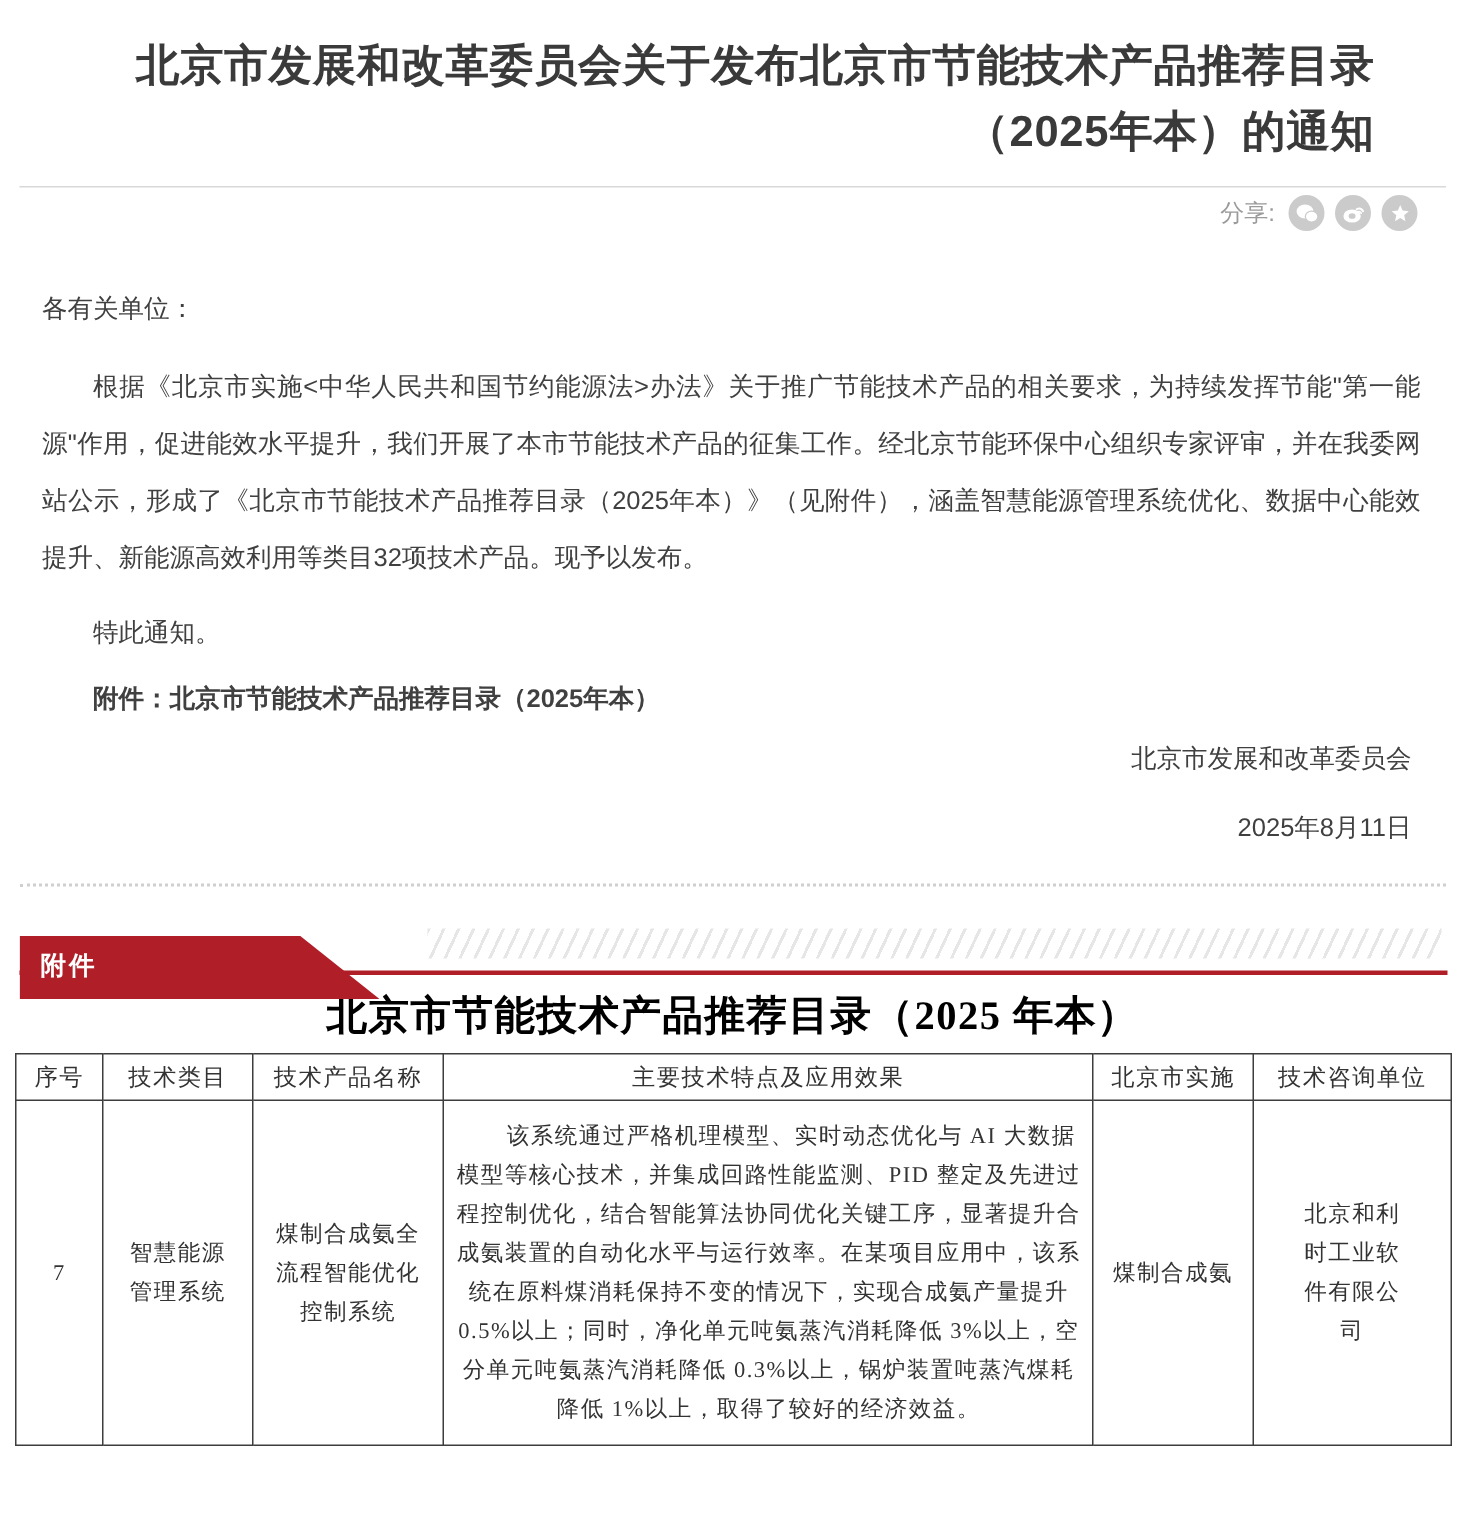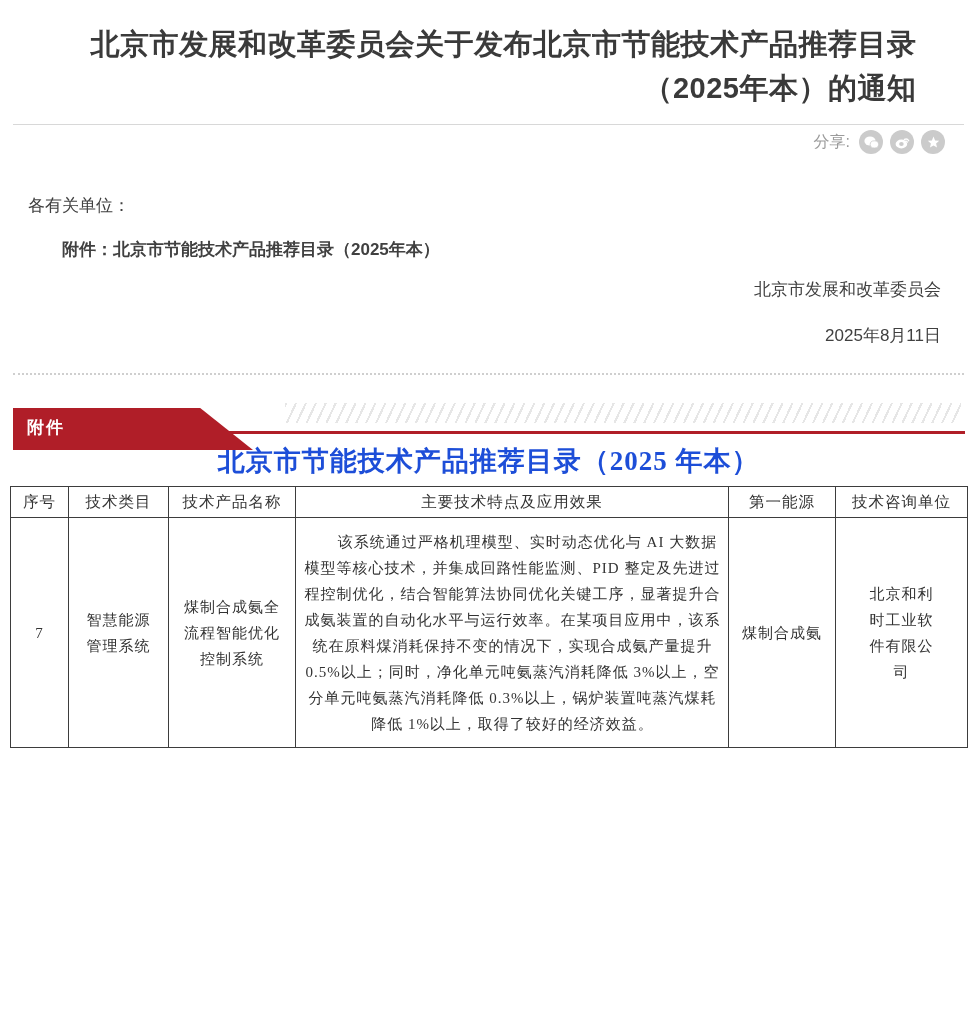--- a/index.html
+++ b/index.html
@@ -111,21 +111,21 @@
     letter-spacing: 2px;
   }
 
   
   .table-title {
     margin-top: 9px;
     text-align: center;
     font-family: "Liberation Serif", "DejaVu Serif", serif;
     font-size: 27px;
     font-weight: bold;
-    color: #1d4ed8;
+    color: #000000;
     letter-spacing: 1px;
   }
   table.catalog {
     margin: 7px 10px 0 10px;
     width: 957px;
     border-collapse: collapse;
     table-layout: fixed;
     font-family: "Liberation Serif", "DejaVu Serif", serif;
     color: #333333;
   }
@@ -188,20 +188,22 @@
   </span>
   <span class="share-icon" title="">
     <svg width="13" height="13" viewBox="0 0 13 13">
       <path d="M6.5 0.6 L8.1 4.4 L12.2 4.8 L9.1 7.5 L10 11.5 L6.5 9.4 L3 11.5 L3.9 7.5 L0.8 4.8 L4.9 4.4 Z" fill="#ffffff"></path>
     </svg>
   </span>
 </div>
 
 <div class="letter">
   <p class="salutation">各有关单位：</p>
+  <p class="para">根据《北京市实施&lt;中华人民共和国节约能源法&gt;办法》关于推广节能技术产品的相关要求，为持续发挥节能"第一能源"作用，促进能效水平提升，我们开展了本市节能技术产品的征集工作。经北京节能环保中心组织专家评审，并在我委网站公示，形成了《北京市节能技术产品推荐目录（2025年本）》（见附件），涵盖智慧能源管理系统优化、数据中心能效提升、新能源高效利用等类目32项技术产品。现予以发布。</p>
+  <p class="closing">特此通知。</p>
   <p class="attach-line">附件：北京市节能技术产品推荐目录（2025年本）</p>
   <p class="signer">北京市发展和改革委员会</p>
   <p class="sign-date">2025年8月11日</p>
 </div>
 
 <hr class="dotted-divider">
 
 <div class="attach-banner">
   <div class="red-baseline"></div>
   <div class="hatch"></div>
@@ -218,21 +220,21 @@
     <col class="c-feat">
       <col class="c-scope">
       <col class="c-cons">
   </colgroup>
   <thead>
     <tr>
       <th>序号</th>
       <th>技术类目</th>
       <th>技术产品名称</th>
       <th>主要技术特点及应用效果</th>
-      <th>第一能源</th>
+      <th>北京市实施</th>
       <th>技术咨询单位</th>
     </tr>
   </thead>
   <tbody>
     <tr>
       <td class="col-index">7</td>
       <td class="col-category">智慧能源管理系统</td>
       <td class="col-product">煤制合成氨全流程智能优化控制系统</td>
       <td class="col-features">该系统通过严格机理模型、实时动态优化与 AI 大数据模型等核心技术，并集成回路性能监测、PID 整定及先进过程控制优化，结合智能算法协同优化关键工序，显著提升合成氨装置的自动化水平与运行效率。在某项目应用中，该系统在原料煤消耗保持不变的情况下，实现合成氨产量提升 0.5%以上；同时，净化单元吨氨蒸汽消耗降低 3%以上，空分单元吨氨蒸汽消耗降低 0.3%以上，锅炉装置吨蒸汽煤耗降低 1%以上，取得了较好的经济效益。</td>
       <td class="col-scope">煤制合成氨</td>

